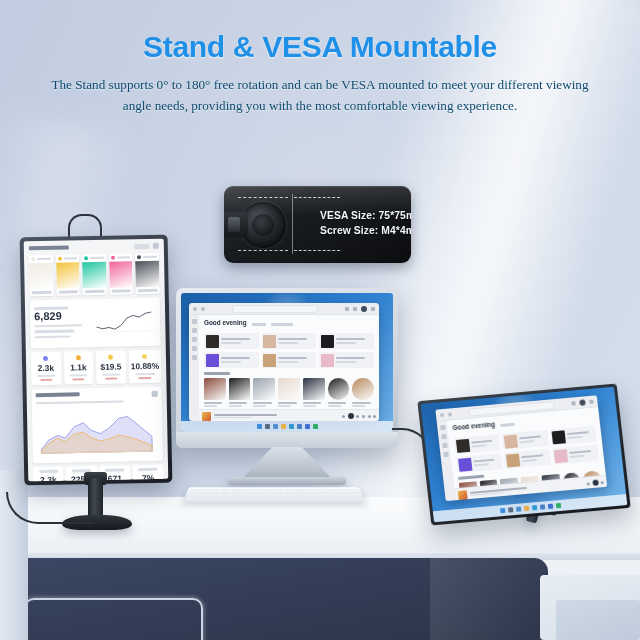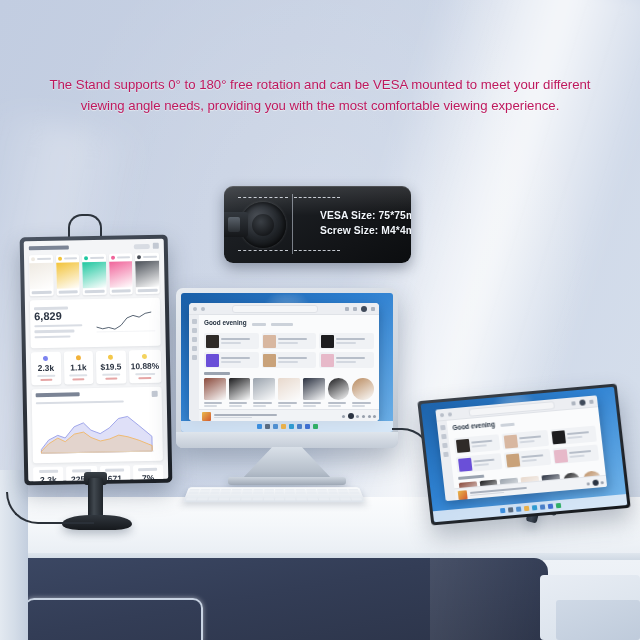--- a/index.html
+++ b/index.html
@@ -46,22 +46,22 @@
   .box-r{position:absolute;left:540px;top:575px;width:100px;height:65px;
     background:linear-gradient(160deg,#e8edf4,#d7e0ea);border-radius:4px;}
   .box-r2{position:absolute;left:556px;top:600px;width:84px;height:40px;
     background:linear-gradient(160deg,#cfd9e6,#bfcbdb);border-radius:3px;}
 
   
   .headline{position:absolute;left:0;top:30px;width:640px;text-align:center;
     font-size:30px;font-weight:bold;color:#1f90e8;letter-spacing:-.3px;
     text-shadow:0 1px 2px rgba(255,255,255,.75);}
   .subcopy{position:absolute;left:45px;top:74px;width:550px;text-align:center;
-    font-size:13.2px;line-height:21px;color:#be185d;
-    text-shadow:0 1px 1px rgba(255,255,255,.6);}
+    font-size:13.2px;line-height:21px;color:#0c4a6e;
+    text-shadow:0 1px 1px rgba(255,255,255,.6);font-family:Liberation Serif, serif;}
 
   
   .vesa-plate{position:absolute;left:224px;top:186px;width:187px;height:77px;
     border-radius:9px;overflow:hidden;
     background:linear-gradient(150deg,#2d3136 0%,#1b1e22 30%,#121417 70%,#0b0d0f 100%);
     box-shadow:0 5px 14px rgba(30,40,60,.40),inset 0 1px 0 rgba(255,255,255,.13);}
   .vesa-sheen{position:absolute;left:0;top:0;width:187px;height:30px;
     background:linear-gradient(180deg,rgba(255,255,255,.13),rgba(255,255,255,0));}
   .vesa-hub{position:absolute;left:16px;top:16px;width:46px;height:46px;border-radius:50%;
     background:radial-gradient(circle at 38% 32%,#4a4f56 0%,#24282d 48%,#111315 80%);
@@ -251,20 +251,21 @@
   <div class="desk-top"></div>
   <div class="desk-top-edge"></div>
   <div class="desk-front"></div>
   <div class="chair"></div>
   <div class="chair-hl"></div>
   <div class="chair-arm"></div>
   <div class="pillar"></div>
   <div class="box-r"></div>
   <div class="box-r2"></div>
 
+  <div class="headline">Stand &amp; VESA Mountable</div>
   <div class="subcopy">The Stand supports 0° to 180° free rotation and can be VESA mounted to meet your different viewing angle needs, providing you with the most comfortable viewing experience.</div>
 
   <div class="cable-top"></div>
   <div class="mon-l">
     <div class="mon-l-scr">
 
       <div class="dash-head">
         <div class="dash-ttl"></div>
         <div class="dash-btns">
           <div class="dash-pill"></div>

